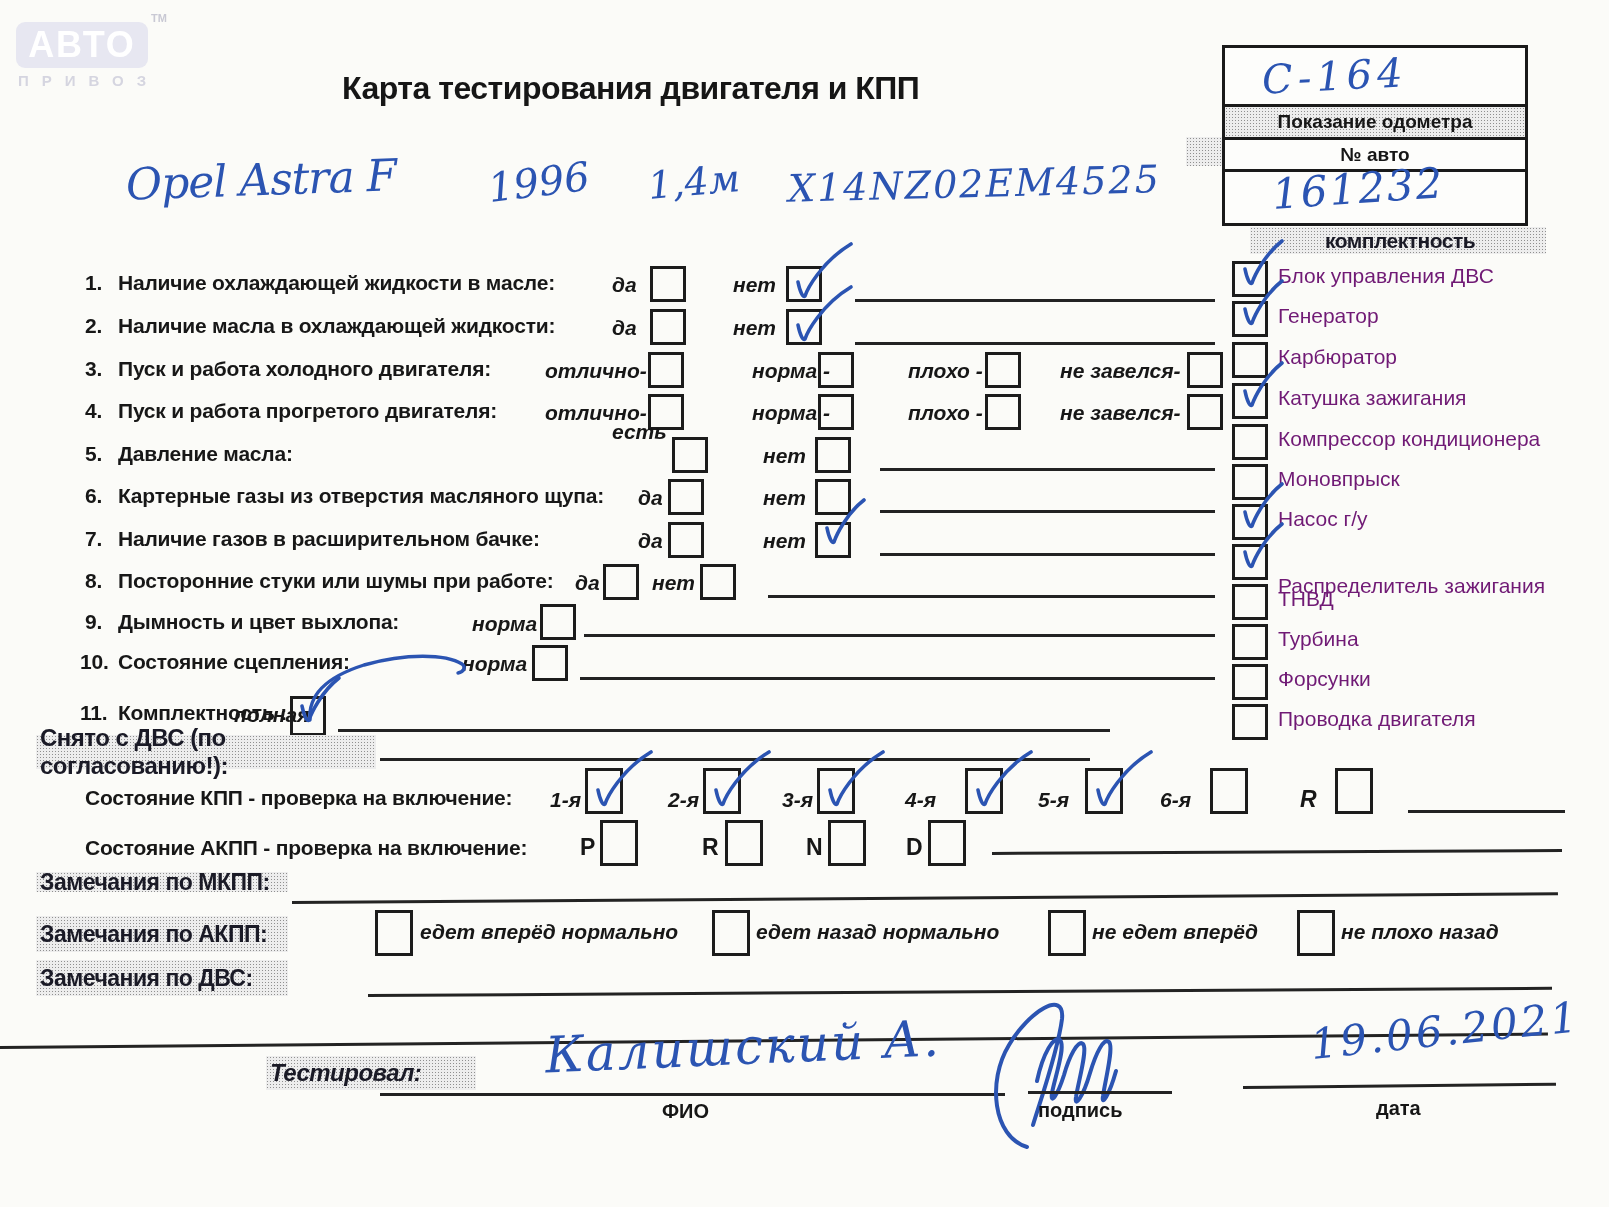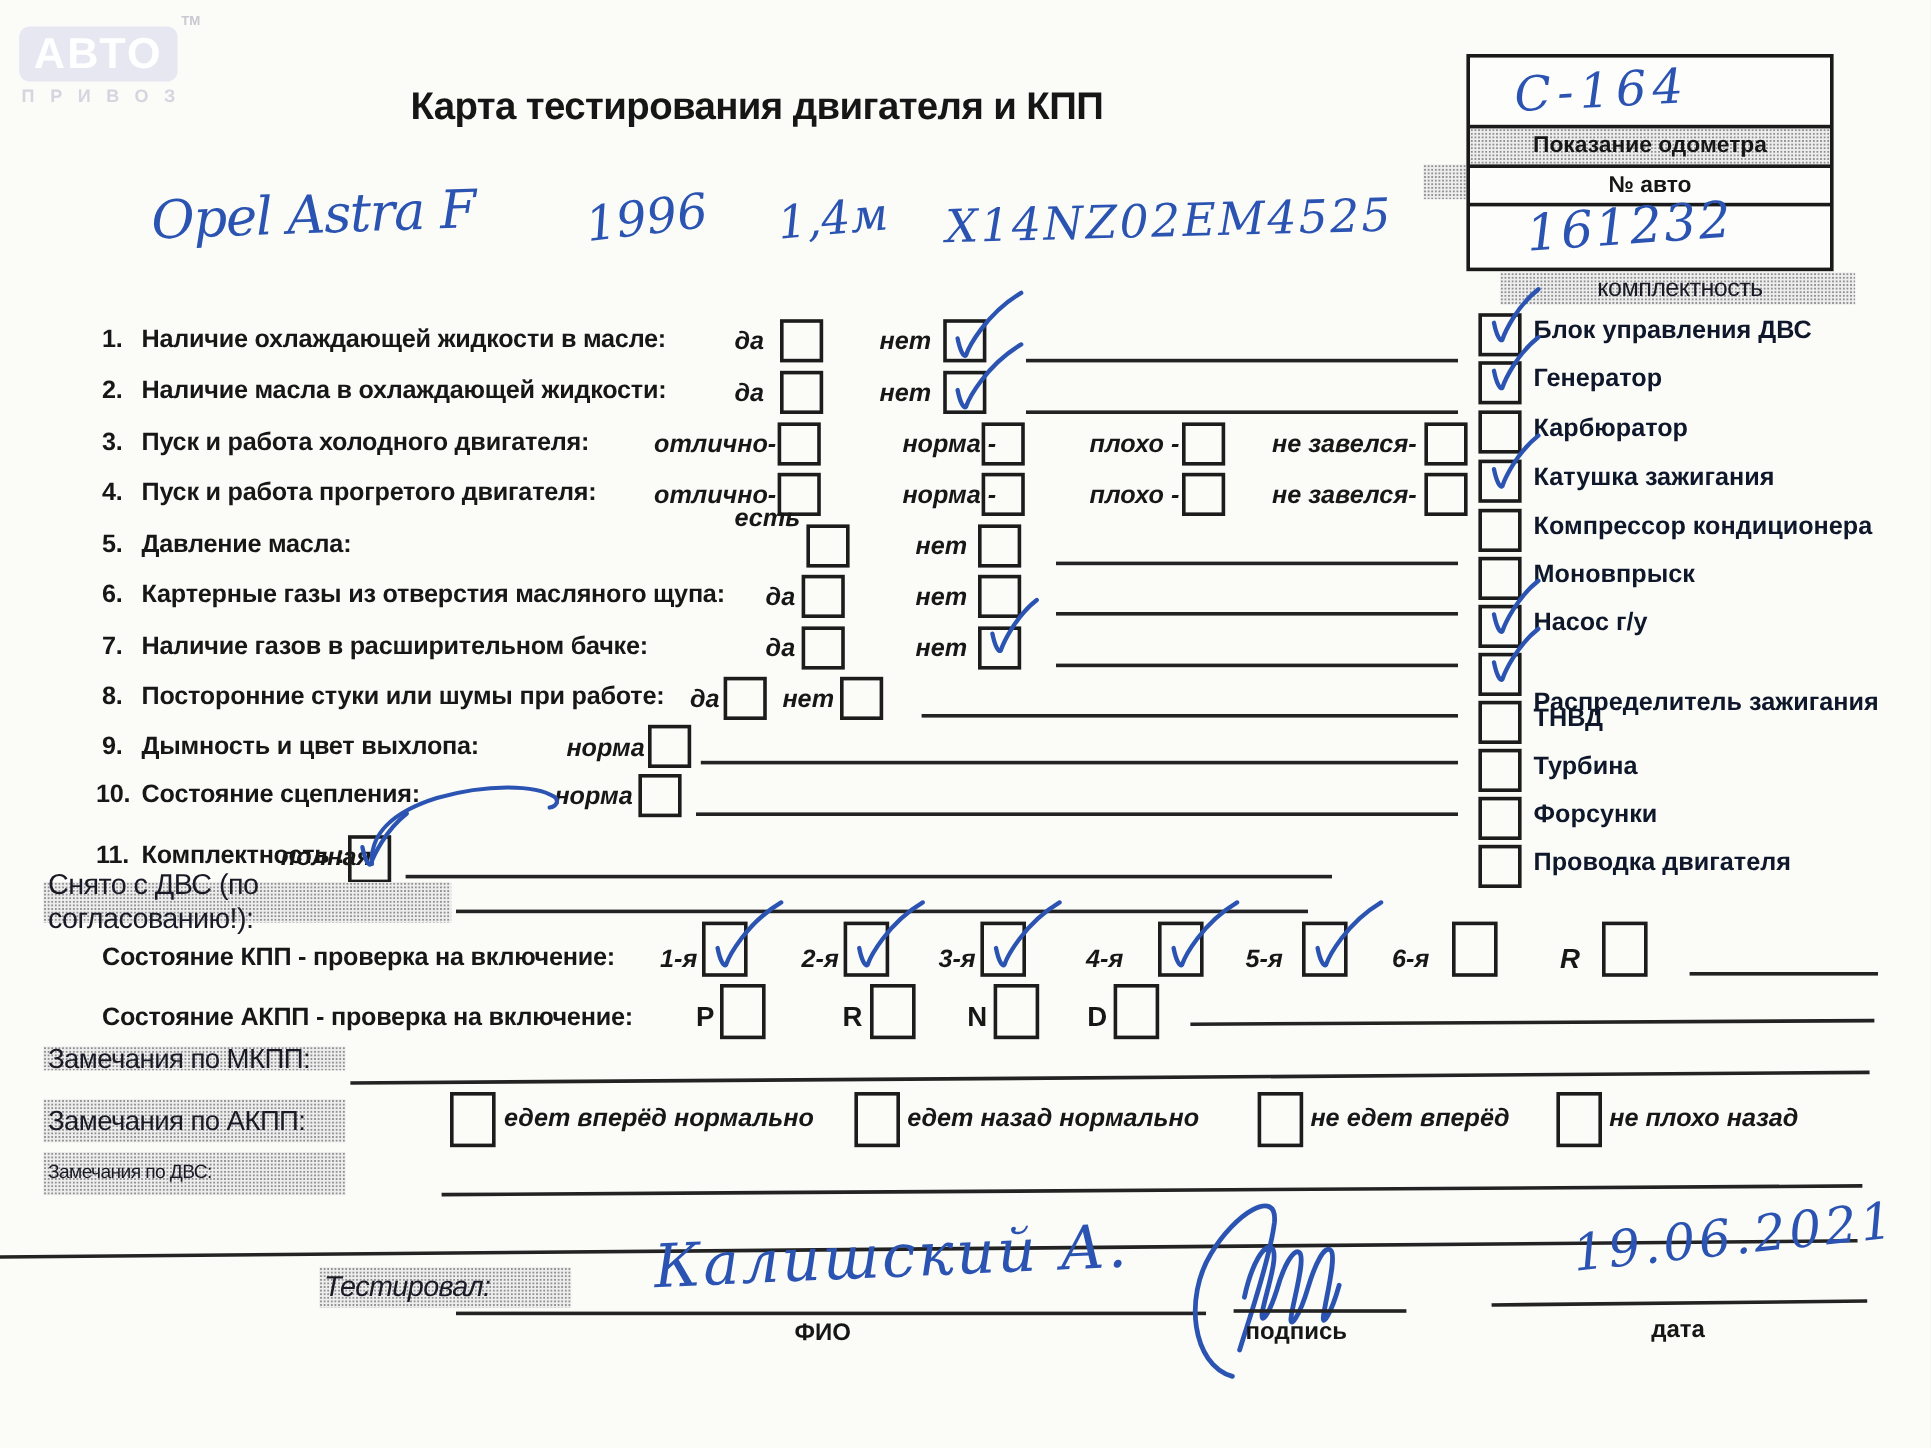--- a/index.html
+++ b/index.html
@@ -1,27 +1,27 @@
 <!DOCTYPE html>
 <html><head>
 <meta charset="utf-8">
 <style>
   html,body{margin:0;padding:0;background:#e9e9e6;}
   #page{position:relative;width:1609px;height:1207px;background:#fbfbf8;overflow:hidden;
         font-family:"Liberation Sans",sans-serif;color:#161616;}
   .abs{position:absolute;white-space:nowrap;}
   .lbl{font-weight:700;font-size:21px;letter-spacing:-0.2px;color:#171717;}
   .opt{font-weight:700;font-style:italic;font-size:21px;color:#171717;}
-  .plain{font-weight:700;font-size:21px;color:#0f172a;}
+  .plain{font-weight:400;font-size:21px;color:#701a75;}
   .cb{position:absolute;width:30px;height:30px;border:3px solid #1c1c1c;background:transparent;}
   .line{position:absolute;height:3px;background:#232323;transform-origin:left center;}
   .halftone{background-color:#ededed;
             background-image:radial-gradient(circle,#8f8f8f 0.9px,rgba(0,0,0,0) 1px);
             background-size:3px 3px;}
-  .band{position:absolute;display:flex;align-items:center;font-weight:400;
+  .band{position:absolute;display:flex;align-items:center;font-weight:700;
         letter-spacing:-0.5px;color:#1a1a26;padding-left:4px;}
   .hand{position:absolute;font-family:"DejaVu Serif",serif;font-style:italic;
         color:#2b54b2;white-space:nowrap;line-height:1;}
   .tick{position:absolute;overflow:visible;pointer-events:none;}
   .tbl{position:absolute;border:3px solid #1a1a1a;background:#fdfdfb;}
   .hrow{display:flex;border-bottom:3px solid #1a1a1a;}
   .hcell{display:flex;align-items:center;justify-content:center;
          font-weight:700;font-size:21px;border-right:3px solid #1a1a1a;height:29px;}
   .hcell:last-child{border-right:none;}
   .vbrow{display:flex;align-items:center;justify-content:center;
@@ -276,21 +276,21 @@
   <div class="band halftone" style="left:36px;top:916px;width:248px;height:36px;font-size:23px">Замечания по АКПП:</div>
   <span class="cb" style="left:375px;top:910px;width:32px;height:40px"></span>
   <span class="abs opt" style="left:420px;top:920px">едет вперёд нормально</span>
   <span class="cb" style="left:712px;top:910px;width:32px;height:40px"></span>
   <span class="abs opt" style="left:756px;top:920px">едет назад нормально</span>
   <span class="cb" style="left:1048px;top:910px;width:32px;height:40px"></span>
   <span class="abs opt" style="left:1092px;top:920px">не едет вперёд</span>
   <span class="cb" style="left:1297px;top:910px;width:32px;height:40px"></span>
   <span class="abs opt" style="left:1341px;top:920px">не плохо назад</span>
 
-  <div class="band halftone" style="left:36px;top:960px;width:248px;height:36px;font-size:16px">Замечания по ДВС:</div>
+  <div class="band halftone" style="left:36px;top:960px;width:248px;height:36px;font-size:23px">Замечания по ДВС:</div>
   <div class="line" style="left:368px;top:994px;width:1184px;transform:rotate(-0.35deg)"></div>
 
   <div class="line" style="left:0px;top:1046px;width:1548px;transform:rotate(-0.5deg)"></div>
   <div class="band halftone" style="left:266px;top:1056px;width:206px;height:34px;font-size:24px;font-style:italic">Тестировал:</div>
   <div class="hand" style="left:545px;top:1022px;font-size:50px;letter-spacing:2px;transform:rotate(-2.5deg)">Калишский А.</div>
   <div class="line" style="left:380px;top:1093px;width:625px"></div>
   <span class="abs" style="left:662px;top:1100px;font-weight:700;font-size:20px">ФИО</span>
 
   <svg class="tick" style="left:975px;top:985px" width="200" height="170" viewBox="0 0 200 170">
     <path d="M52 162 C18 152 12 96 34 60 C54 26 90 4 87 34 C83 66 64 120 58 140

